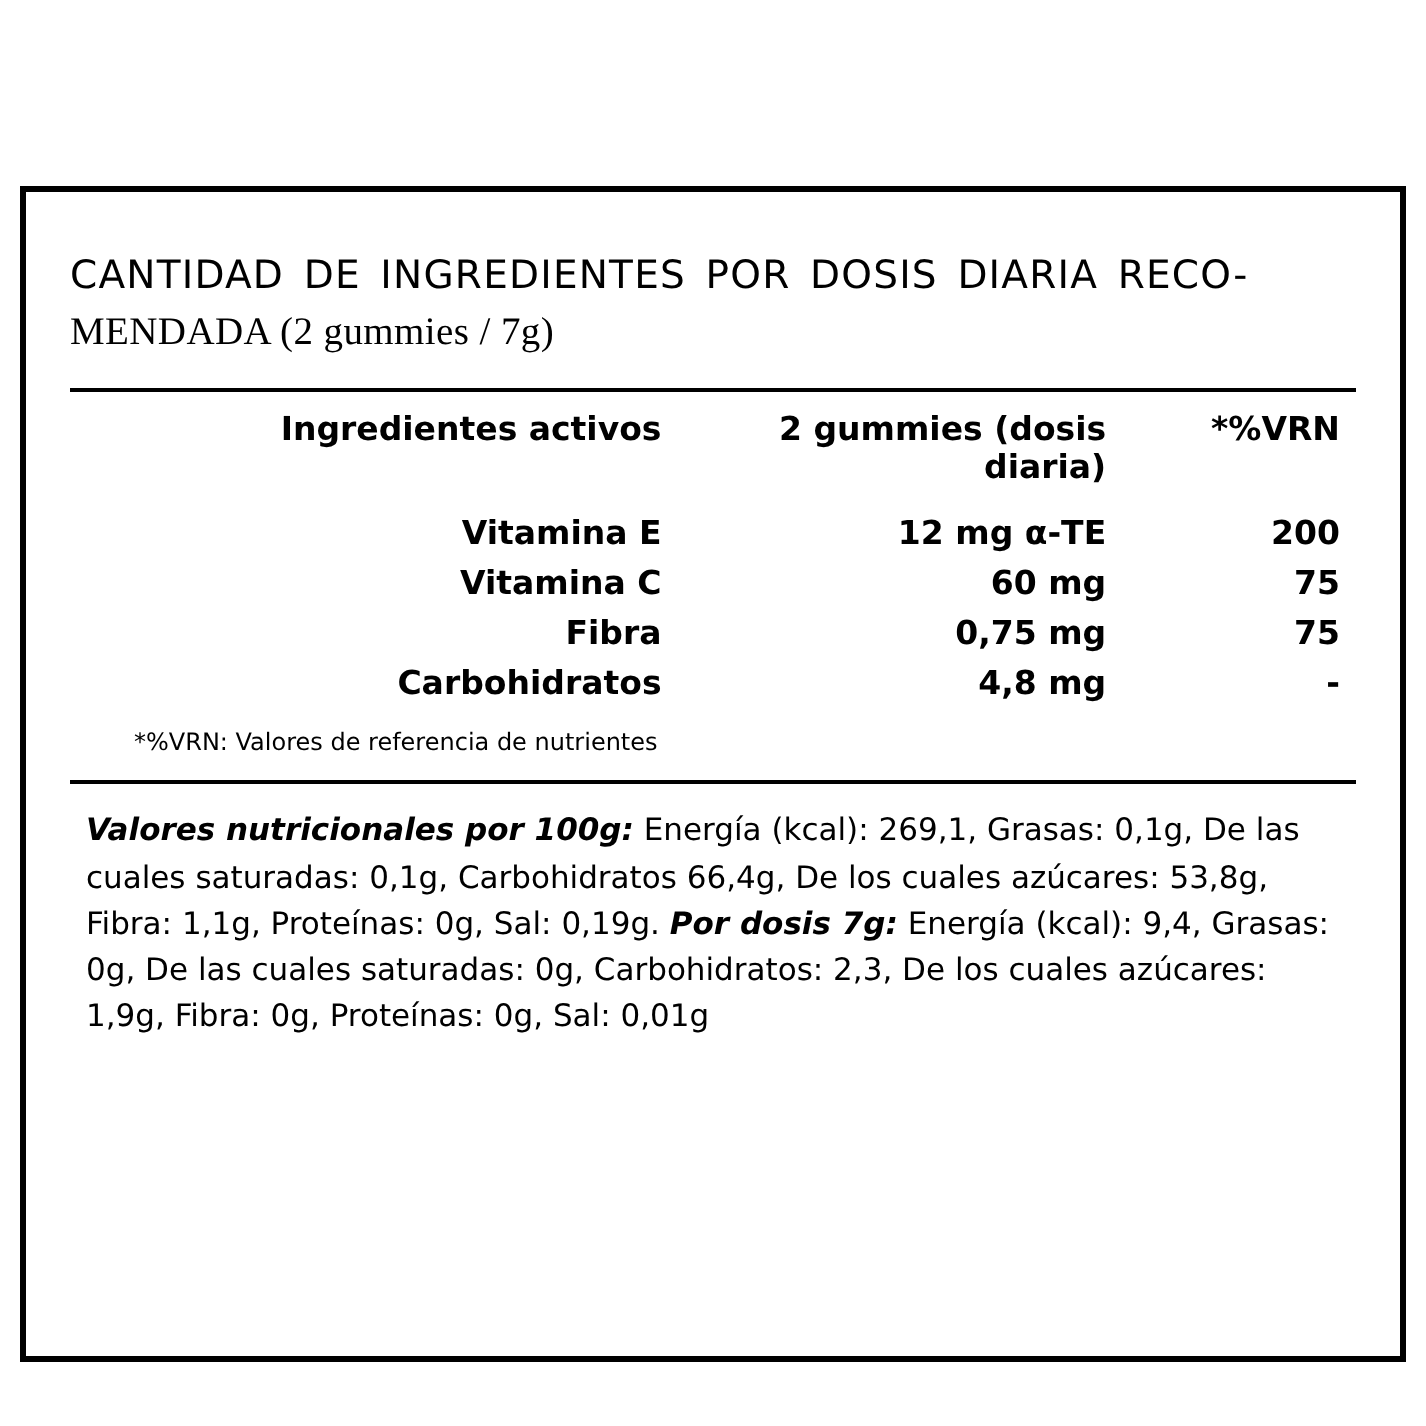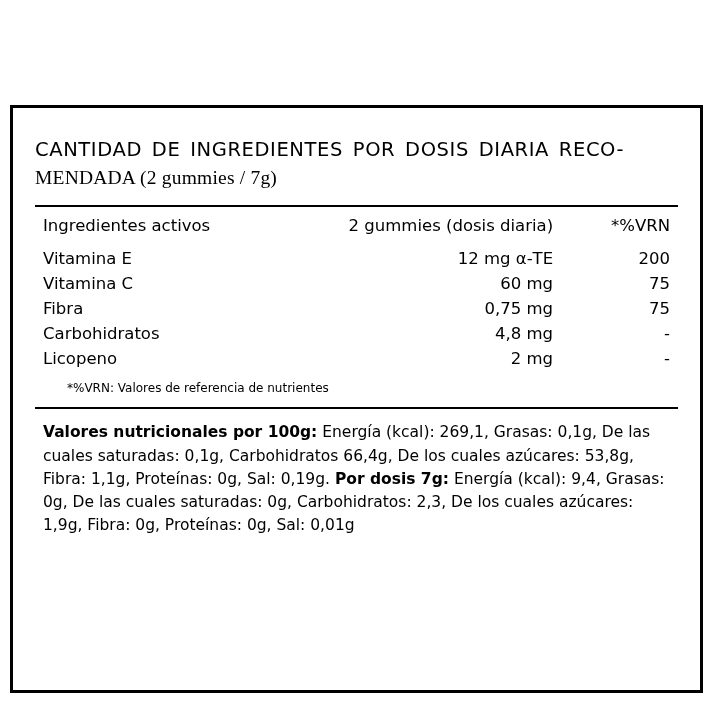--- a/index.html
+++ b/index.html
@@ -11,21 +11,21 @@
     width: 713px;
     height: 713px;
     font-family: "DejaVu Sans", sans-serif;
     color: #000000;
     position: relative;
     overflow: hidden;
   }
   .panel {
     position: absolute;
     left: 10px;
-    top: 105px;
+    top: 93px;
     width: 693px;
     height: 588px;
     border: 3px solid #000000;
     box-sizing: border-box;
     background: #ffffff;
   }
   .inner {
     padding: 28px 22px 0 22px;
   }
   .title {
@@ -46,43 +46,44 @@
     border-top: 2px solid #000;
     margin: 0;
   }
   table.nutri {
     width: 100%;
     border-collapse: collapse;
     font-size: 16.5px;
   }
   table.nutri th, table.nutri td {
     padding: 3px 0 3px 0;
-    font-weight: normal;
+    font-weight: bold;
     vertical-align: baseline;
+    text-align: right;
   }
   table.nutri thead th {
     padding-top: 9px;
     padding-bottom: 11px;
   }
   .col-name { text-align: left; padding-left: 8px !important; width: 46%; }
   .col-amount { text-align: right; padding-right: 22px !important; width: 38%; }
   .col-vrn { text-align: right; padding-right: 8px !important; width: 16%; }
   .rows td { padding-top: 4.5px; padding-bottom: 4.5px; margin-top: 27px; }
   .footnote {
     font-size: 12px;
     padding: 10px 0 12px 8px;
     margin-left: 24px;
   }
   .bottom-block {
     font-size: 15.5px;
     line-height: 1.5;
     padding: 12px 8px 0 8px;
     text-align: left;
   }
-  .bottom-block b { font-weight: bold; }
+  .bottom-block b { font-weight: bold; font-style: italic; }
   .rule-thin { border-top: 2px solid #000; }
 </style>
 </head>
 <body>
 
 <div class="panel">
   <div class="inner">
 
     <div class="title">
       <span>CANTIDAD DE INGREDIENTES POR DOSIS DIARIA RECO-</span><br>
@@ -113,25 +114,20 @@
         <tr>
           <td class="col-name">Fibra</td>
           <td class="col-amount">0,75 mg</td>
           <td class="col-vrn">75</td>
         </tr>
         <tr>
           <td class="col-name">Carbohidratos</td>
           <td class="col-amount">4,8 mg</td>
           <td class="col-vrn">-</td>
         </tr>
-        <tr>
-          <td class="col-name">Licopeno</td>
-          <td class="col-amount">2 mg</td>
-          <td class="col-vrn">-</td>
-        </tr>
       </tbody>
     </table>
 
     <div class="footnote">*%VRN: Valores de referencia de nutrientes</div>
 
     <hr class="rule rule-thin">
 
     <div class="bottom-block">
       <b>Valores nutricionales por 100g:</b><span> Energía (kcal): 269,1, Grasas: 0,1g, De las cuales saturadas: 0,1g, Carbohidratos 66,4g, De los cuales azúcares: 53,8g, Fibra: 1,1g, Proteínas: 0g, Sal: 0,19g. </span><b>Por dosis 7g:</b><span> Energía (kcal): 9,4, Grasas: 0g, De las cuales saturadas: 0g, Carbohidratos: 2,3, De los cuales azúcares: 1,9g, Fibra: 0g, Proteínas: 0g, Sal: 0,01g</span>
     </div>

